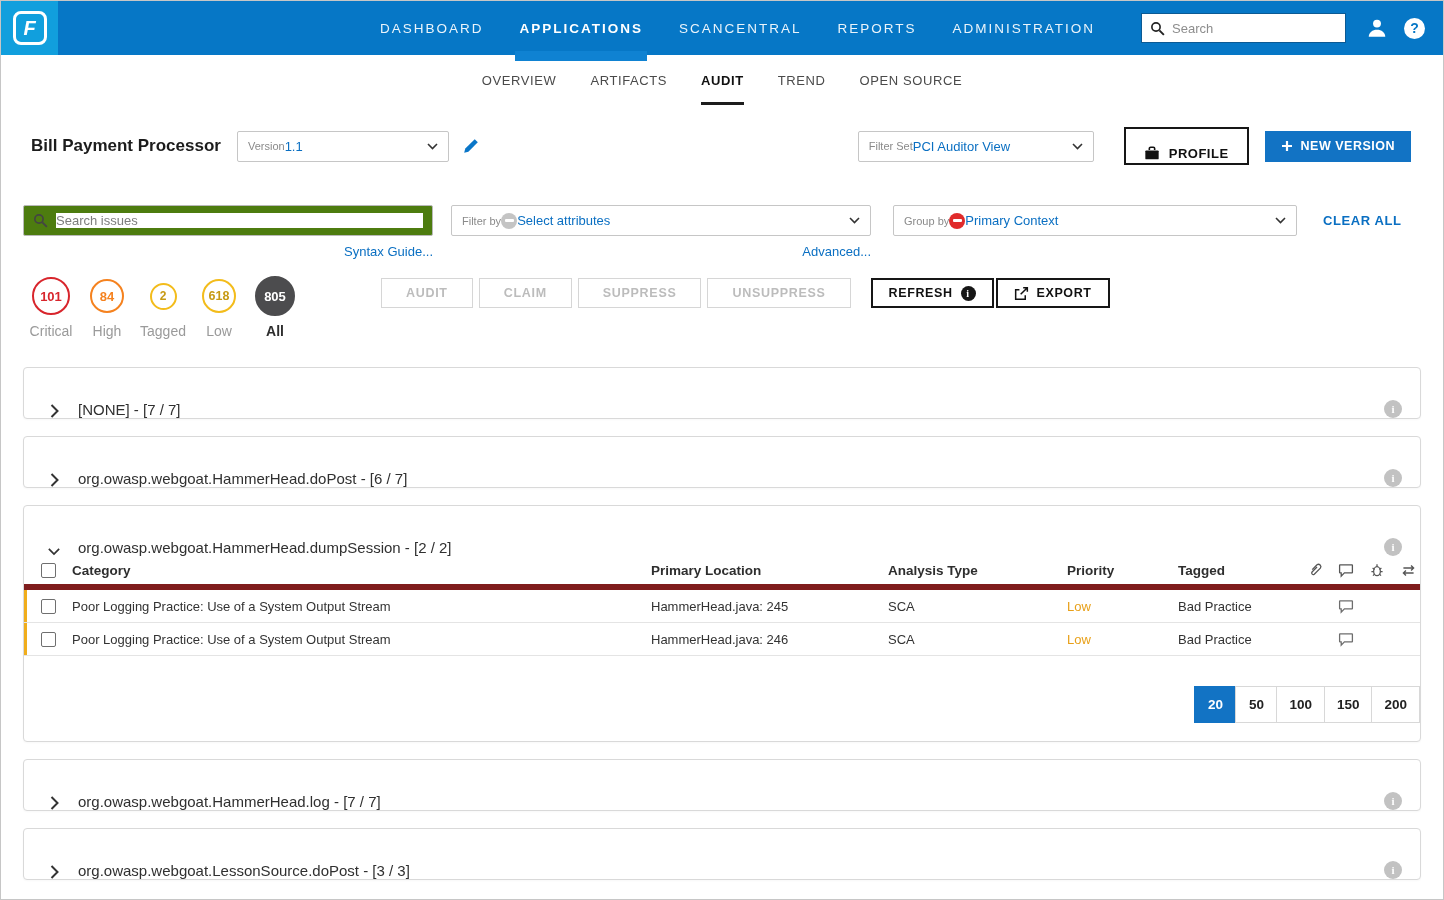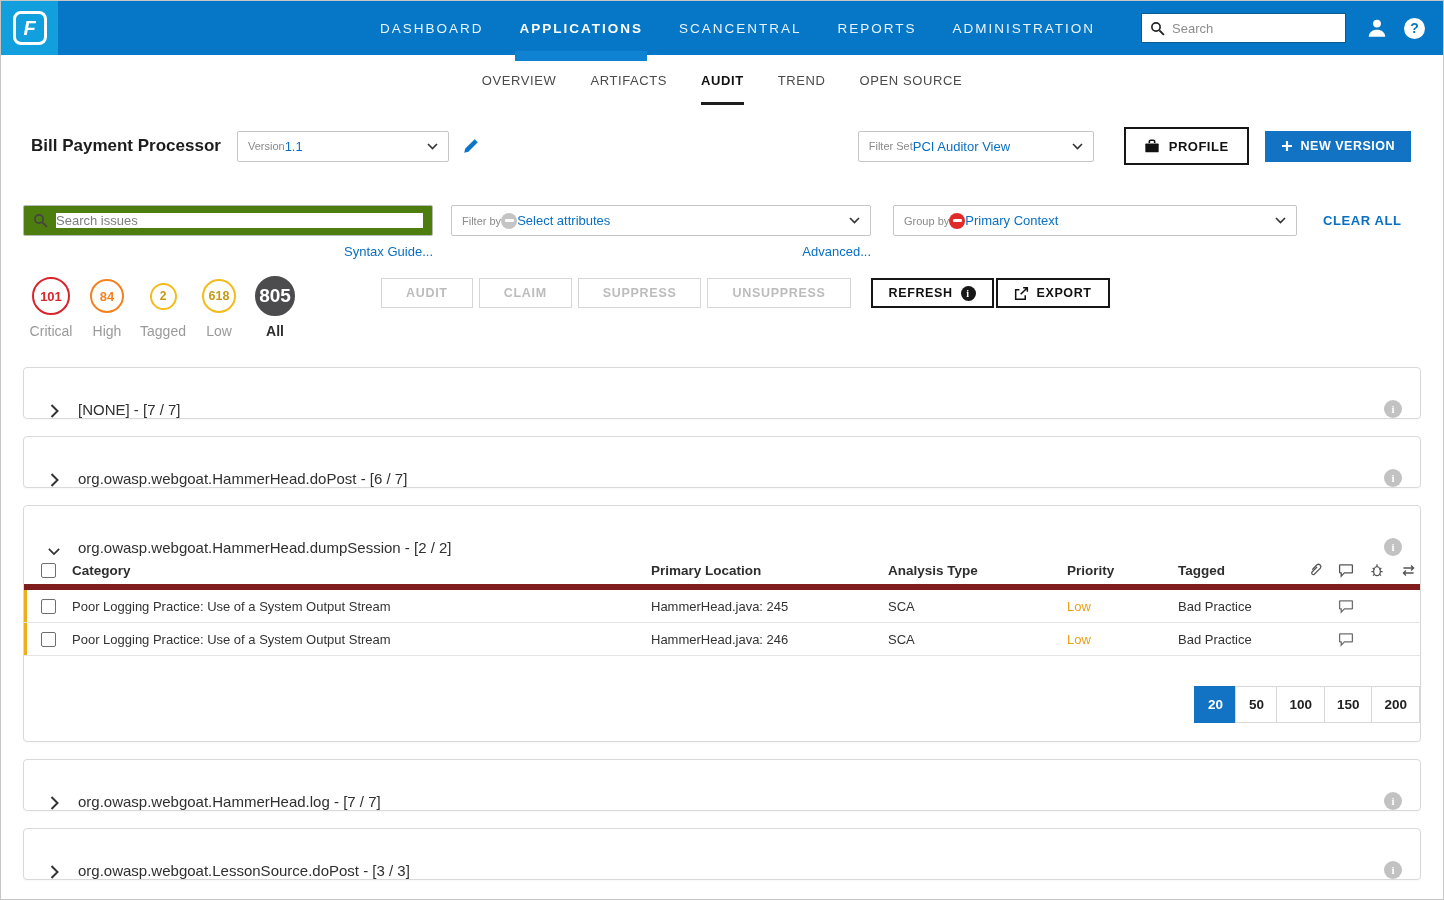--- a/index.html
+++ b/index.html
@@ -31,21 +31,21 @@
   .app-header { display:flex; align-items:center; padding:22px 32px 0 30px; }
   .app-title { font-size:17px; font-weight:bold; color:#1c1c1c; }
   .select-box { border:1px solid #c6c6c6; border-radius:2px; height:31px; display:flex; align-items:center; padding:0 10px; background:#fff; cursor:pointer; }
   .select-label { font-size:11px; color:#8a8a8a; white-space:nowrap; }
   .select-value { font-size:13px; color:#0a6fc2; white-space:nowrap; }
   .version-select { margin-left:16px; width:212px; }
   .select-box .chev { margin-left:auto; display:flex; align-items:center; }
   .edit-icon { margin-left:14px; cursor:pointer; display:flex; }
   .app-header .spacer { flex:1; }
   .filterset-select { width:236px; }
-  .btn-outline-strong { margin-left:30px; border:2px solid #161616; background:#fff; font-weight:bold; font-size:13px; letter-spacing:.5px; height:34px; padding:17px 18px; display:flex; align-items:center; gap:9px; cursor:pointer; color:#111; font-family:"Liberation Sans", sans-serif; }
+  .btn-outline-strong { margin-left:30px; border:2px solid #161616; background:#fff; font-weight:bold; font-size:13px; letter-spacing:.5px; height:34px; padding:17px 18px; display:flex; align-items:flex-start; gap:9px; cursor:pointer; color:#111; font-family:"Liberation Sans", sans-serif; }
   .btn-primary { margin-left:16px; background:#1273c4; color:#fff; font-weight:bold; font-size:12.5px; letter-spacing:.5px; height:31px; padding:0 16px; border:none; display:flex; align-items:center; gap:8px; cursor:pointer; font-family:"Liberation Sans", sans-serif; }
 
   
   .filter-row { display:flex; align-items:flex-start; padding:40px 22px 0 22px; }
   .fcol { display:flex; flex-direction:column; }
   .search-issues { width:410px; height:31px; border:1px solid #b9b9b9; border-radius:2px; display:flex; align-items:center; padding:0 9px; gap:8px; background:#4d7c0f; }
   .search-issues input { border:none; outline:none; width:100%; font-size:13px; color:#333; font-family:"Liberation Sans", sans-serif; }
   .search-issues input::placeholder { color:#7d7d7d; }
   .mini-link { font-size:13px; color:#0a6fc2; text-decoration:none; margin-top:8px; align-self:flex-end; cursor:pointer; }
   .groupby-col { margin-left:22px; }
@@ -60,21 +60,21 @@
   
   .stats-row { display:flex; align-items:flex-start; padding:16px 22px 0 22px; }
   .stats { display:flex; }
   .stat { width:56px; display:flex; flex-direction:column; align-items:center; cursor:pointer; }
   .stat-circle-wrap { height:42px; display:flex; align-items:center; justify-content:center; }
   .stat-circle { border-radius:50%; display:flex; align-items:center; justify-content:center; font-weight:bold; background:#fff; }
   .stat.critical .stat-circle { width:38px; height:38px; border:2px solid #d8252c; color:#d8252c; font-size:13px; }
   .stat.high .stat-circle { width:34px; height:34px; border:2px solid #f5821f; color:#f5821f; font-size:13px; }
   .stat.medium .stat-circle { width:27px; height:27px; border:2px solid #f3bc1b; color:#c79a14; font-size:12px; }
   .stat.low .stat-circle { width:34px; height:34px; border:2px solid #f3bc1b; color:#c79a14; font-size:12.5px; }
-  .stat.all .stat-circle { width:40px; height:40px; background:#4c4c4e; color:#fff; font-size:19px; border:2px solid #4c4c4e; }
+  .stat.all .stat-circle { width:40px; height:40px; background:#4c4c4e; color:#fff; font-size:13px; border:2px solid #4c4c4e; }
   .stat-label { font-size:14px; color:#9a9a9a; margin-top:6px; }
   .stat.all .stat-label { color:#2e2e2e; font-weight:bold; }
   .bulk-actions { display:flex; gap:6px; margin-left:78px; margin-top:3px; }
   .btn-disabled { border:1px solid #d6d6d6; color:#bcbcbc; background:#fff; font-weight:bold; font-size:12.5px; letter-spacing:.7px; height:30px; padding:0 24px; cursor:default; font-family:"Liberation Sans", sans-serif; }
   .strong-actions { display:flex; gap:2px; margin-left:20px; margin-top:3px; }
   .btn-strong { border:2px solid #161616; background:#fff; color:#111; font-weight:bold; font-size:12.5px; letter-spacing:.6px; height:30px; padding:0 16px; display:flex; align-items:center; gap:8px; cursor:pointer; font-family:"Liberation Sans", sans-serif; }
   .info-dot { width:15px; height:15px; border-radius:50%; background:#161616; color:#fff; font-size:10px; font-weight:bold; display:inline-flex; align-items:center; justify-content:center; font-family:"Liberation Serif", serif; }
 
   
   .groups { padding:28px 22px 0 22px; display:flex; flex-direction:column; gap:17px; }

